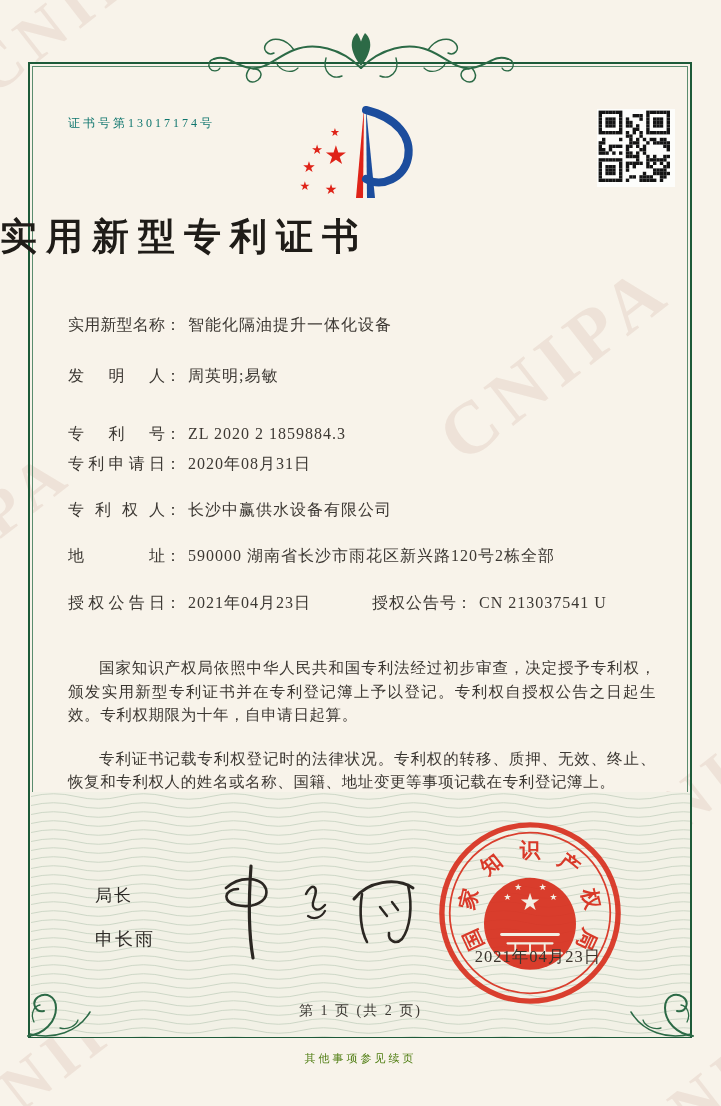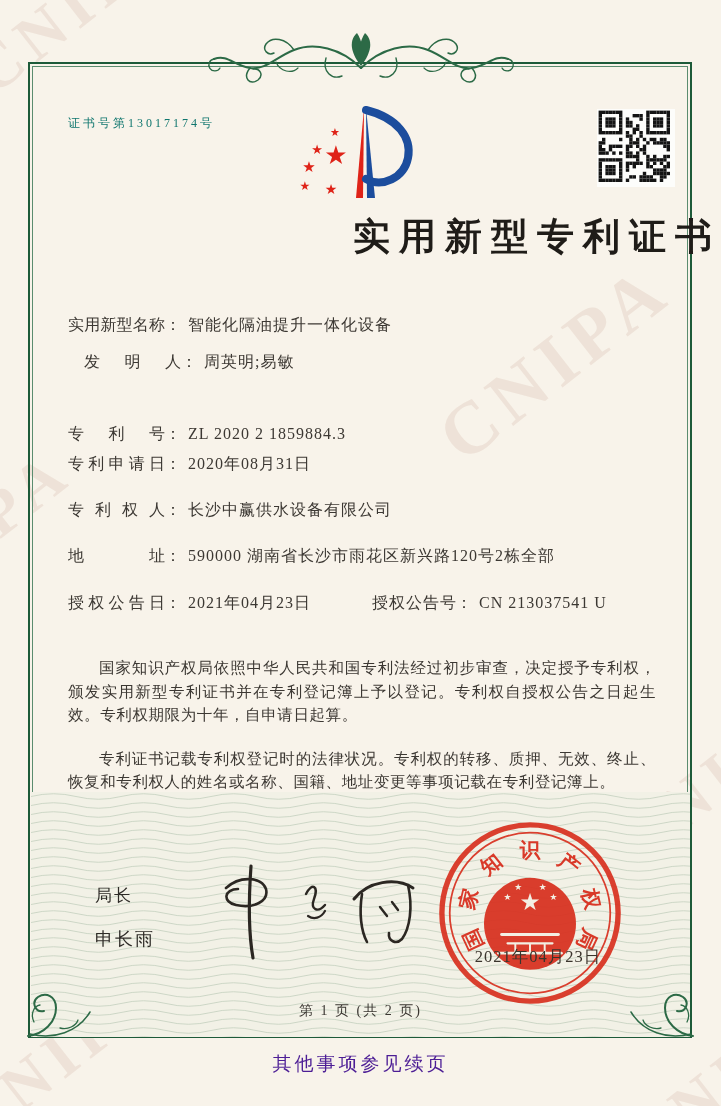--- a/index.html
+++ b/index.html
@@ -48,21 +48,21 @@
   .cert-no {
     left:68px; top:115px; z-index:4;
     font-size:12px; letter-spacing:3px; color:#0f766e;
   }
 
   .logo { left:288px; top:102px; z-index:4; }
   .qr   { left:597px; top:109px; z-index:4; }
 
   .cert-title {
     left:0; right:0; top:212px; z-index:4;
-    text-align:right;
+    text-align:left;
     font-size:37px; font-weight:bold; letter-spacing:9px;
     color:#1f1c18;
   }
 
   .field-row { position:absolute; left:68px; width:592px; z-index:4; font-size:16px; }
   .flabel {
     display:inline-block; width:97px;
     text-align:justify; text-align-last:justify;
     vertical-align:top; color:#3c3833;
   }
@@ -96,21 +96,21 @@
     text-align:center; font-size:16.5px; letter-spacing:1px;
     color:#3a342c; white-space:nowrap;
   }
 
   .page-info {
     left:0; right:0; top:1002px; z-index:4;
     text-align:center; font-size:14px; letter-spacing:2px; color:#3a3631;
   }
   .continuation {
     left:0; right:0; top:1051px; z-index:4;
-    text-align:center; font-size:19px; letter-spacing:3px; color:#4c1d95;
+    text-align:center; font-size:11px; letter-spacing:3px; color:#4d7c0f;
   }
 </style>
 </head>
 <body>
 
 <div class="wm" style="left:-45px; top:-30px;">CNIPA</div>
 <div class="wm" style="left:420px; top:320px; font-size:74px;">CNIPA</div>
 <div class="wm" style="left:-150px; top:500px;">CNIPA</div>
 <div class="wm" style="left:600px; top:740px;">CNIPA</div>
 <div class="wm" style="left:-60px; top:1020px;">CNIPA</div>
@@ -400,21 +400,21 @@
       <rect x="56" y="69.6" width="3.4" height="3.4"></rect>
       <rect x="62.8" y="69.6" width="3.4" height="3.4"></rect>
     </g>
 </svg>
 
 <div class="abs cert-title">实用新型专利证书</div>
 
 <div class="field-row" style="top:315px;">
   <span class="flabel">实用新型名称</span><span class="fcolon">：</span><span class="fvalue">智能化隔油提升一体化设备</span>
 </div>
-<div class="field-row" style="top:352px;margin-left:16px;">
+<div class="field-row" style="top:366px;">
   <span class="flabel">发明人</span><span class="fcolon">：</span><span class="fvalue">周英明;易敏</span>
 </div>
 <div class="field-row" style="top:408px;margin-top:16px;">
   <span class="flabel">专利号</span><span class="fcolon">：</span><span class="fvalue">ZL 2020 2 1859884.3</span>
 </div>
 <div class="field-row" style="top:454px;">
   <span class="flabel">专利申请日</span><span class="fcolon">：</span><span class="fvalue">2020年08月31日</span>
 </div>
 <div class="field-row" style="top:500px;">
   <span class="flabel">专利权人</span><span class="fcolon">：</span><span class="fvalue">长沙中赢供水设备有限公司</span>

